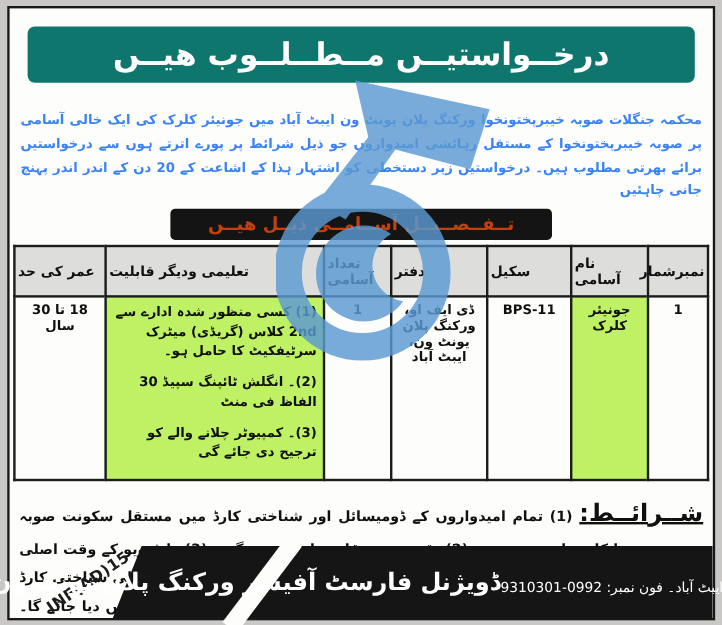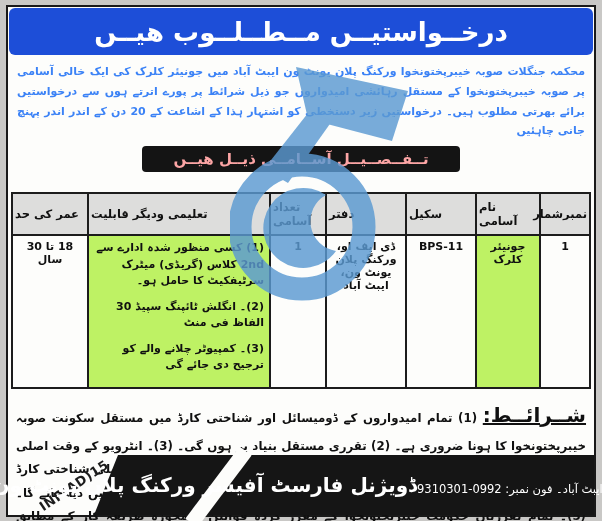--- a/index.html
+++ b/index.html
@@ -6,33 +6,33 @@
   body{
     width:602px;height:521px;position:relative;overflow:hidden;
     background:#c9c8c6;font-family:"DejaVu Sans",sans-serif;
   }
   .frame{
     position:absolute;left:6px;top:5px;width:590px;height:512px;
     background:#fdfdfb;border:2px solid #191919;box-sizing:border-box;
   }
   
   .top-banner{
-    margin:1px;height:47px;background:#1d4ed8;border-radius:6px;
+    margin:15px;height:47px;background:#0f766e;border-radius:6px;
     display:flex;align-items:center;justify-content:center;
   }
   .top-banner span{color:#ffffff;font-weight:bold;font-size:26px;direction:rtl;white-space:nowrap;}
   
   .intro{
     direction:rtl;text-align:justify;font-size:11px;font-weight:bold;color:#3b82f6;
     line-height:1.8;padding:6px 9px 2px 9px;
   }
   
   .details-banner{
-    width:318px;margin:3px auto 20px auto;background:#141414;border-radius:4px;
-    color:#fca5a5;text-align:center;font-weight:bold;font-size:15px;padding:4px 0;direction:rtl;
+    width:318px;margin:3px auto 4px auto;background:#141414;border-radius:4px;
+    color:#c2410c;text-align:center;font-weight:bold;font-size:15px;padding:4px 0;direction:rtl;
   }
   
   table{border-collapse:collapse;margin:0 auto;width:578px;table-layout:fixed;background:#fdfdfb;}
   th,td{border:2px solid #1c1c1c;font-weight:bold;color:#101010;}
   th{background:#dddddc;font-size:11.5px;padding:6px 2px;text-align:left;}
   td{font-size:11px;padding:4px 3px;vertical-align:top;text-align:center;}
   td.tall{height:104px;}
   .graycell{background:#bef264;margin-top:21px;}
   .qual{text-align:right;padding-right:5px;}
   .qual div{margin-bottom:9px;line-height:1.5;}

